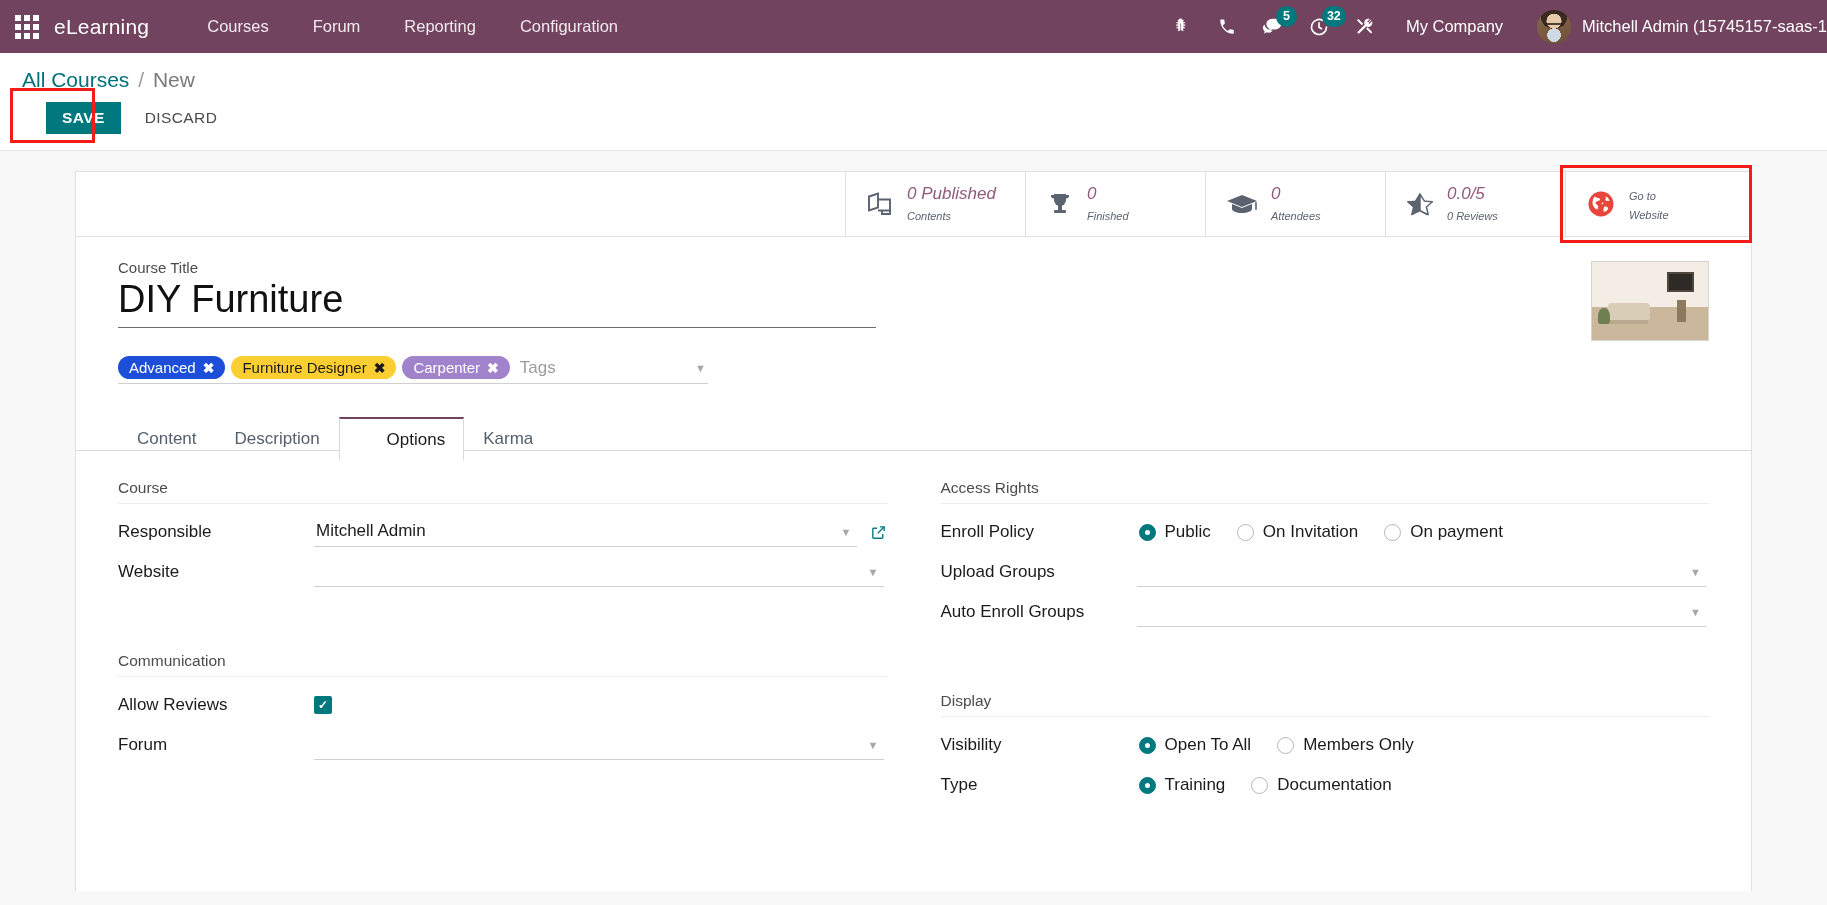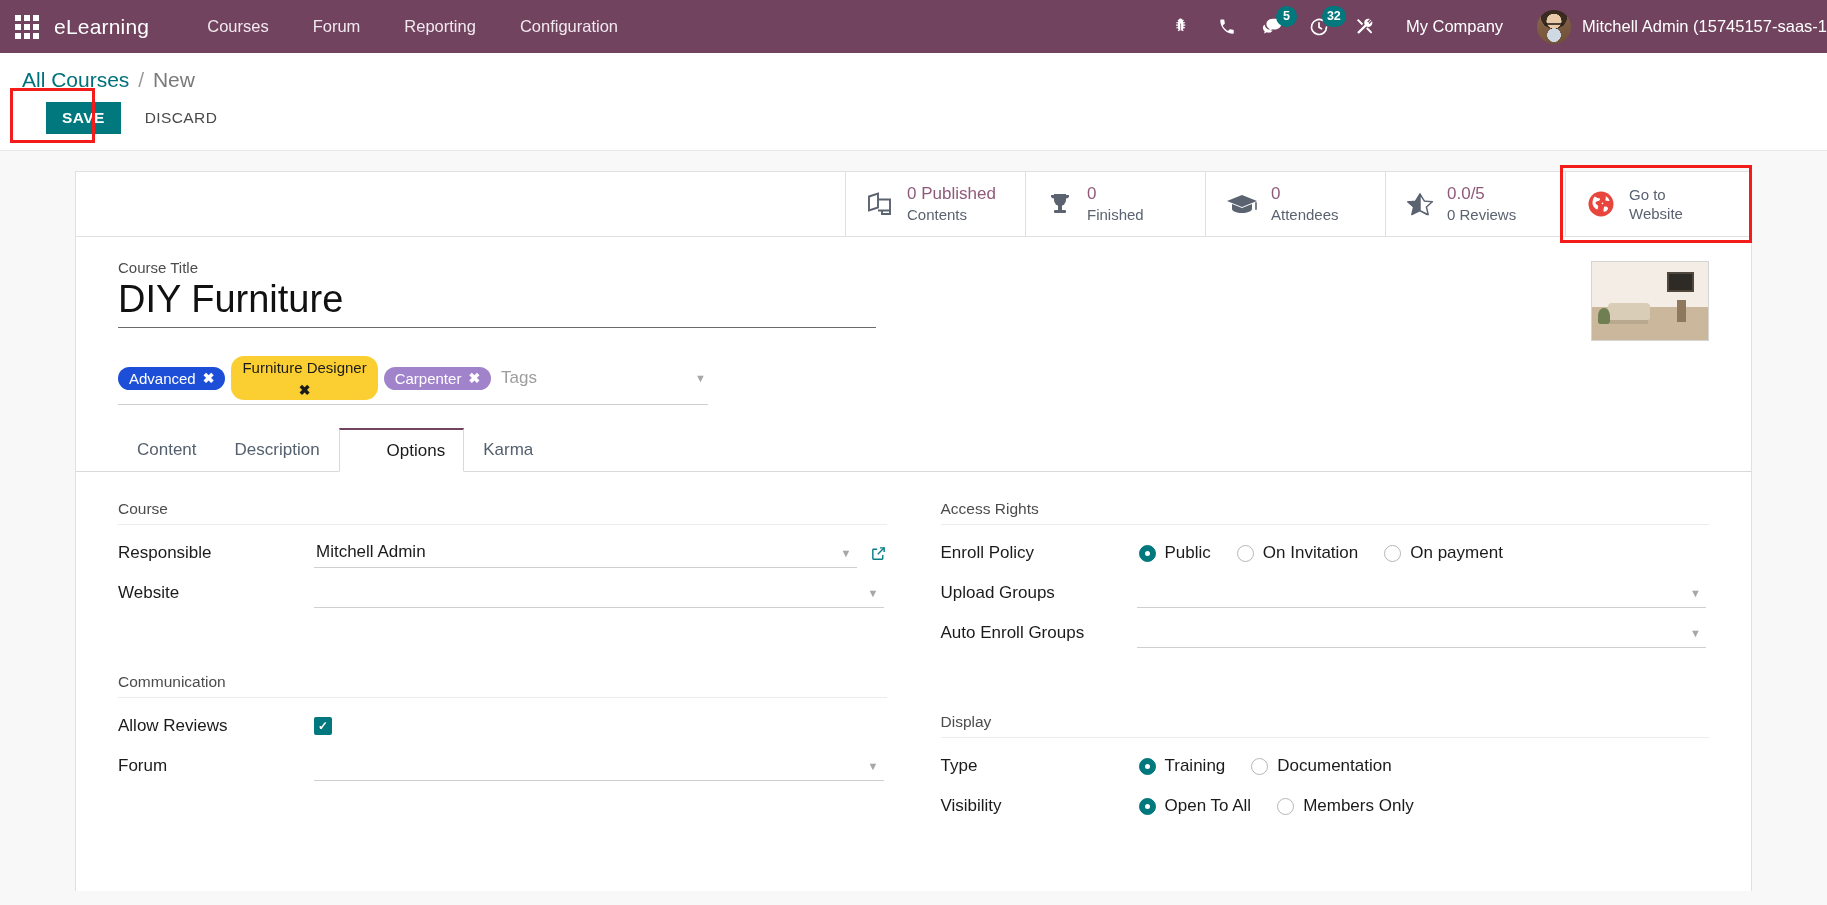--- a/index.html
+++ b/index.html
@@ -194,23 +194,23 @@
   .stat-btn {
     display: flex;
     align-items: center;
     gap: 13px;
     padding: 10px 20px;
     border-left: 1px solid #e0e0e0;
     cursor: pointer;
     min-width: 180px;
   }
   .stat-icon { color: #5b6270; flex: 0 0 auto; display: flex; align-items: center; }
-  .stat-text { line-height: 1.22; }
+  .stat-text { line-height: 1.22; font-style: italic; }
   .stat-value { color: #8f5a7a; font-size: 17px; }
-  .stat-label { color: #5b6270; font-size: 15px; }
+  .stat-label { color: #5b6270; font-size: 11px; }
   .stat-web { min-width: 186px; position: relative; }
   .annot-web { left: -6px; top: -7px; width: 192px; height: 78px; }
 
   
   .form-body { padding: 22px 42px 0 42px; position: relative; }
   .title-area { display: flex; align-items: flex-start; }
   .title-left { flex: 1 1 auto; max-width: 760px; }
   .field-label-sm {
     font-size: 15px;
     color: #4c4c4c;
@@ -305,21 +305,21 @@
     padding-left: 42px;
   }
   .tab {
     padding: 11px 18px 10px 18px;
     font-size: 17px;
     color: #55606e;
     cursor: pointer;
     border: 1px solid transparent;
     border-bottom: none;
     position: relative;
-    top: 1px;
+    top: 11px;
     background: transparent;
   }
   .tab.active {
     color: #1b1b1b;
     background: #ffffff;
     border-color: #d9d9d9;
     border-top: 2px solid #71435e;
     border-bottom: 1px solid #ffffff;
     padding-left: 47px;
   }
@@ -574,21 +574,21 @@
             <span class="lamp"></span>
             <span class="plant"></span>
       </div>
     </div>
 
     <div class="tags-row">
       <span class="tag" style="background:#1d4ed8;color:#ffffff;">
         <span>Advanced</span>
         <span class="tag-x">✖</span>
       </span>
-      <span class="tag" style="background:#fbcf31;color:#1b1b1b;flex-direction:column;">
+      <span class="tag" style="background:#fbcf31;color:#1b1b1b;">
         <span>Furniture Designer</span>
         <span class="tag-x">✖</span>
       </span>
       <span class="tag" style="background:#a183cc;color:#ffffff;">
         <span>Carpenter</span>
         <span class="tag-x">✖</span>
       </span>
       <span class="tags-placeholder">Tags</span>
       <span class="tags-caret">▼</span>
     </div>
@@ -687,48 +687,48 @@
             <input class="input-line" value="" style="">
             <span class="caret-down">▼</span>
           </div>
         </div>
 
         <div class="spacer-blk"></div>
 
         <div class="group-title">Display</div>
 
         <div class="frow">
+          <div class="flabel">Visibility</div>
+          <div class="fvalue">
+            <div class="radio-set">
+              <label class="radio-opt">
+                <span class="radio checked"></span>
+                <span class="radio-label">Open To All</span>
+              </label>
+              <label class="radio-opt">
+                <span class="radio"></span>
+                <span class="radio-label">Members Only</span>
+              </label>
+            </div>
+          </div>
+        </div>
+
+        <div class="frow">
           <div class="flabel">Type</div>
           <div class="fvalue">
             <div class="radio-set">
               <label class="radio-opt">
                 <span class="radio checked"></span>
                 <span class="radio-label">Training</span>
               </label>
               <label class="radio-opt">
                 <span class="radio"></span>
                 <span class="radio-label">Documentation</span>
               </label>
             </div>
           </div>
         </div>
 
-        <div class="frow">
-          <div class="flabel">Visibility</div>
-          <div class="fvalue">
-            <div class="radio-set">
-              <label class="radio-opt">
-                <span class="radio checked"></span>
-                <span class="radio-label">Open To All</span>
-              </label>
-              <label class="radio-opt">
-                <span class="radio"></span>
-                <span class="radio-label">Members Only</span>
-              </label>
-            </div>
-          </div>
-        </div>
-
       </div>
     </div>
   </div>
 </div>
 </div>
 
 </body></html>

